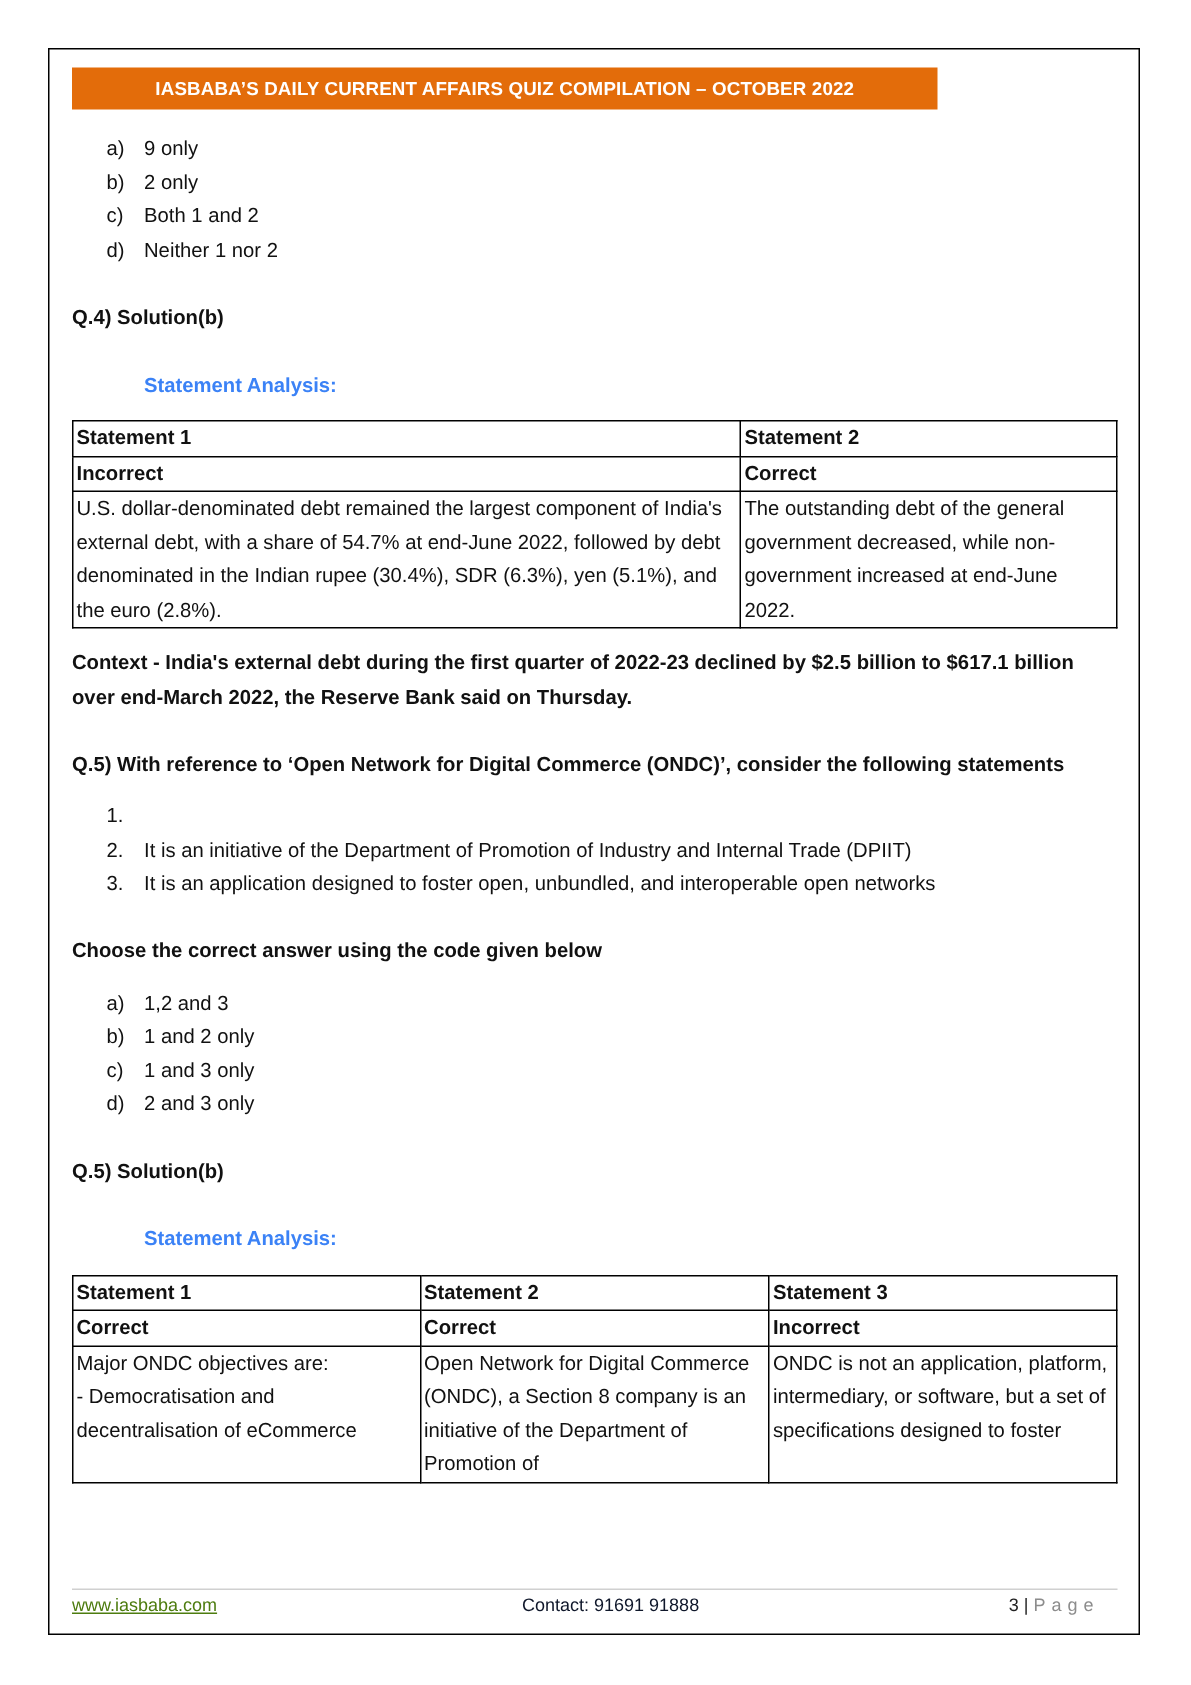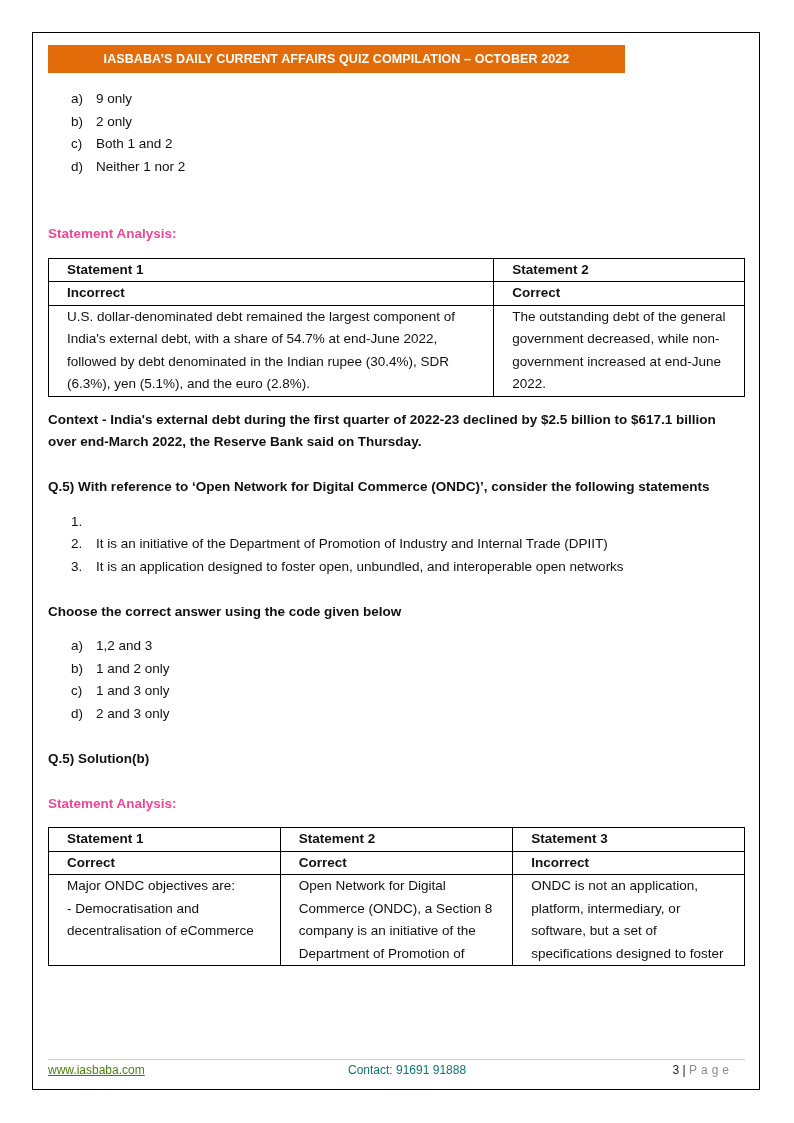--- a/index.html
+++ b/index.html
@@ -67,34 +67,35 @@
   .num-list li {
     display: flex;
     padding-left: 23px;
   }
   .num-list .lbl {
     width: 25px;
     display: inline-block;
   }
   .bold { font-weight: bold; }
   .red-heading {
-    color: #ec4899;
+    color: #3b82f6;
     font-weight: bold;
+    margin-left: 48px;
   }
   .gap-1 { height: 22.5px; }
   .tbl {
     width: 697px;
     border-collapse: collapse;
     font-size: 13.5px;
     line-height: 22.5px;
   }
   .tbl td {
     border: 1px solid #000;
     vertical-align: top;
-    padding: 0 18px;
+    padding: 0 2px;
   }
   .tbl .h { font-weight: bold; }
   .footer-line {
     position: absolute;
     left: 48px;
     top: 1059px;
     width: 697px;
     height: 1px;
     background: #d0d0d0;
   }
@@ -108,21 +109,21 @@
   }
   .footer .link {
     position: absolute;
     left: 0;
     color: #4d7c0f;
     text-decoration: underline;
   }
   .footer .contact {
     position: absolute;
     left: 300px;
-    color: #0f766e;
+    color: #0f172a;
   }
   .footer .pagenum {
     position: absolute;
     right: 12px;
     color: #222;
   }
   .footer .pagenum .word {
     color: #8c8c8c;
     letter-spacing: 4px;
   }
@@ -151,20 +152,21 @@
         <span class="lbl">c)</span>
         <span>Both 1 and 2</span>
       </li>
     <li>
         <span class="lbl">d)</span>
         <span>Neither 1 nor 2</span>
       </li>
   </ul>
 
   <div class="gap-1"></div>
+  <div class="bold">Q.4) Solution(b)</div>
   <div class="gap-1"></div>
   <div class="red-heading">Statement Analysis:</div>
   <div class="gap-1" style="height:12px"></div>
 
   <table class="tbl">
     <colgroup>
         <col style="width:446px">
         <col style="width:251px">
       </colgroup>
     <tbody>

